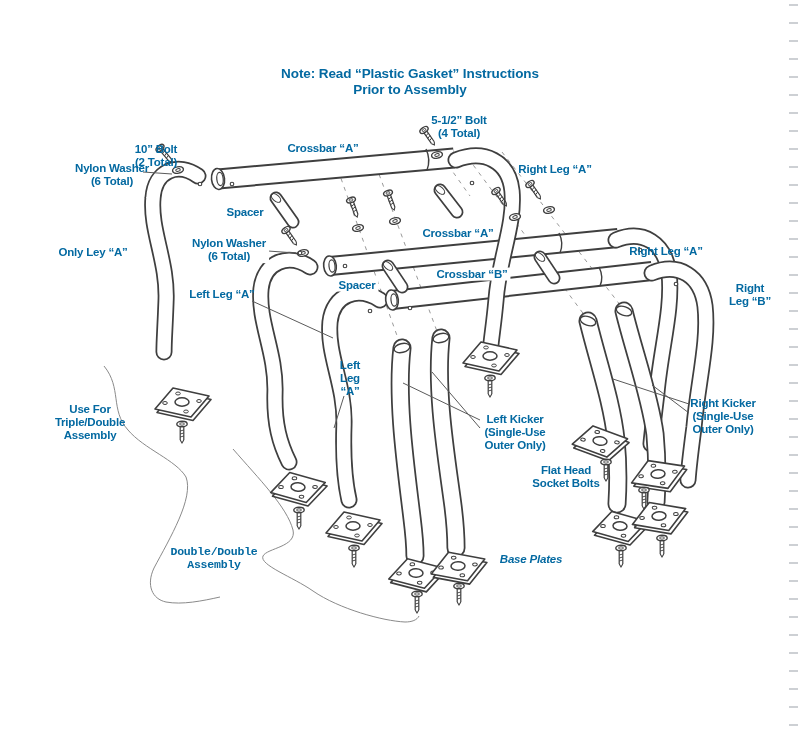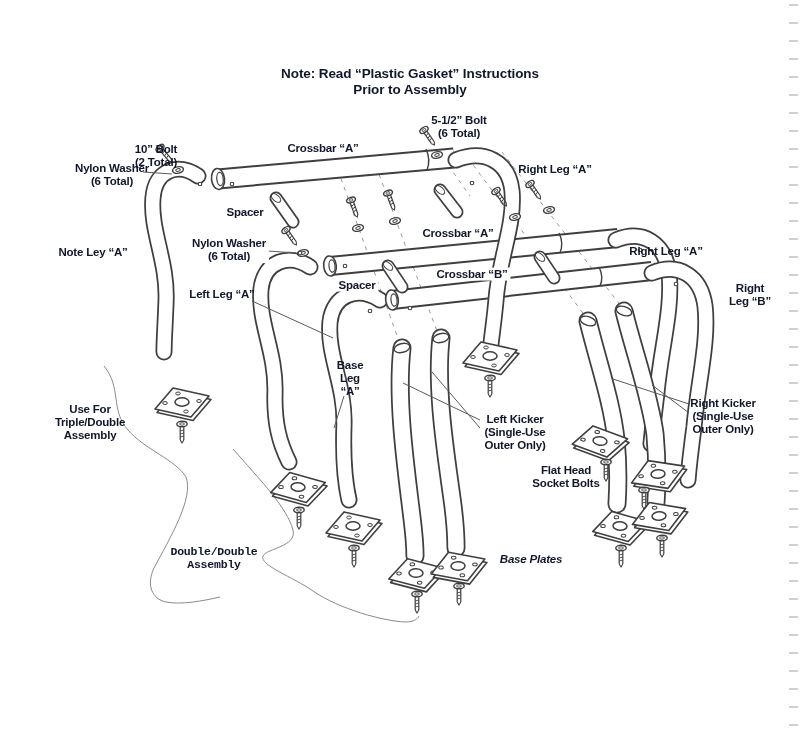--- a/index.html
+++ b/index.html
@@ -1,21 +1,21 @@
 <!DOCTYPE html>
 <html><head>
 <meta charset="utf-8">
 <style>
   html,body{margin:0;padding:0;background:#fff;}
   body{width:800px;height:738px;font-family:"Liberation Sans",sans-serif;overflow:hidden;}
   .stage{position:relative;width:800px;height:738px;background:#fff;}
   svg{position:absolute;left:0;top:0;}
   .lbl{
     position:absolute;transform:translate(-50%,-50%);
-    font-weight:bold;font-size:11.5px;line-height:1.12;color:#0f172a;
+    font-weight:bold;font-size:11.5px;line-height:1.12;color:#0369a1;
     text-align:center;white-space:pre-line;letter-spacing:-0.2px;z-index:5;
   }
   .lbl.bg{background:#fff;padding:0 3px;}
   .title{font-size:13.5px;line-height:1.22;letter-spacing:-0.1px;}
   .edge-dashes{
     position:absolute;left:789px;top:4px;width:9px;height:730px;z-index:6;
     background:repeating-linear-gradient(to bottom,#cdd0d4 0 2px,transparent 2px 18px);
   }
 </style>
 </head>
@@ -246,33 +246,33 @@
 
 <div class="lbl title" style="left:410px;top:82px;">Note: Read “Plastic Gasket” Instructions
 Prior to Assembly</div>
 
 <div class="lbl" style="left:156px;top:134px;margin-top:22px;">10” Bolt
 (2 Total)</div>
 <div class="lbl" style="left:112px;top:175px;">Nylon Washer
 (6 Total)</div>
 <div class="lbl" style="left:323px;top:148px;">Crossbar “A”</div>
 <div class="lbl" style="left:459px;top:127px;">5-1/2” Bolt
-(6 Total)</div>
+(4 Total)</div>
 <div class="lbl" style="left:555px;top:169px;">Right Leg “A”</div>
 <div class="lbl" style="left:245px;top:212px;">Spacer</div>
-<div class="lbl" style="left:93px;top:252px;">Note Ley “A”</div>
+<div class="lbl" style="left:93px;top:252px;">Only Ley “A”</div>
 <div class="lbl bg" style="left:229px;top:250px;">Nylon Washer
 (6 Total)</div>
 <div class="lbl bg" style="left:458px;top:233px;">Crossbar “A”</div>
 <div class="lbl" style="left:666px;top:251px;">Right Leg “A”</div>
 <div class="lbl bg" style="left:472px;top:274px;">Crossbar “B”</div>
 <div class="lbl" style="left:718px;top:295px;margin-left:32px;">Right Leg “B”</div>
 <div class="lbl" style="left:222px;top:294px;">Left Leg “A”</div>
 <div class="lbl bg" style="left:357px;top:285px;">Spacer</div>
-<div class="lbl" style="left:350px;top:378px;">Base
+<div class="lbl" style="left:350px;top:378px;">Left
 Leg
 “A”</div>
 <div class="lbl" style="left:90px;top:422px;">Use For
 Triple/Double
 Assembly</div>
 <div class="lbl" style="left:515px;top:432px;text-align:center;">Left Kicker
 (Single-Use
 Outer Only)</div>
 <div class="lbl" style="left:723px;top:416px;">Right Kicker
 (Single-Use

